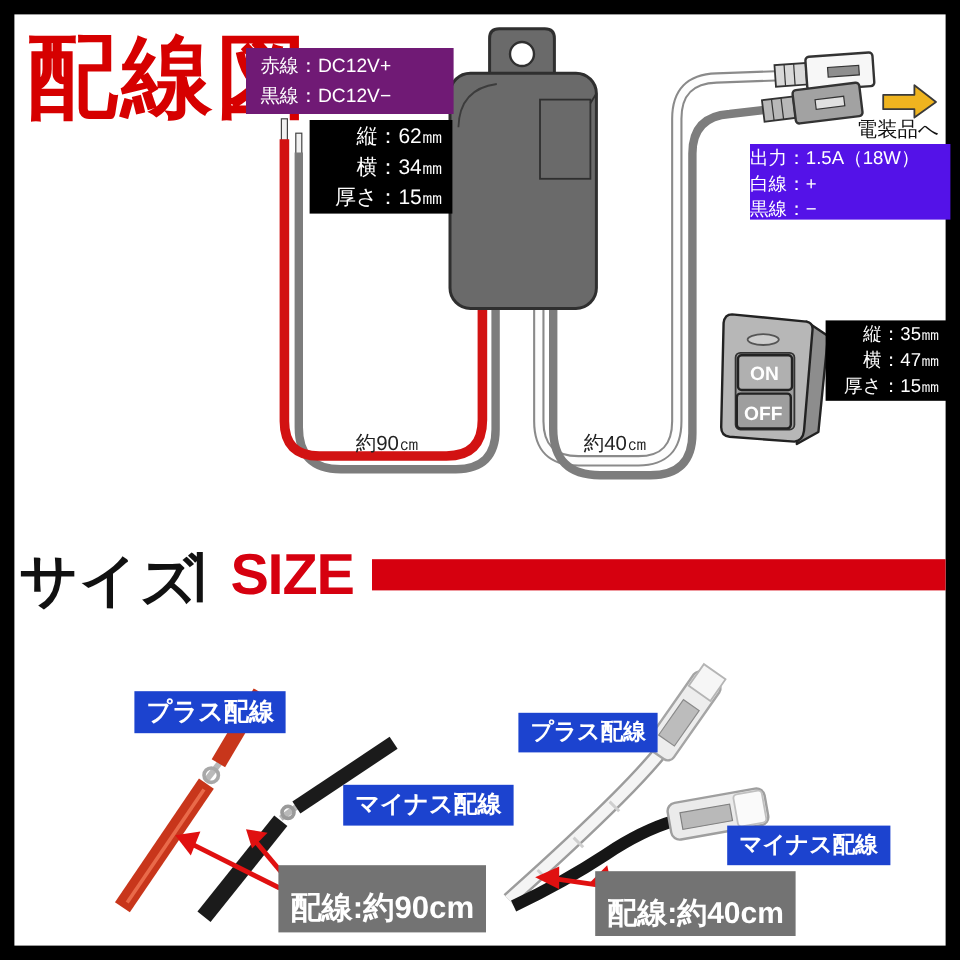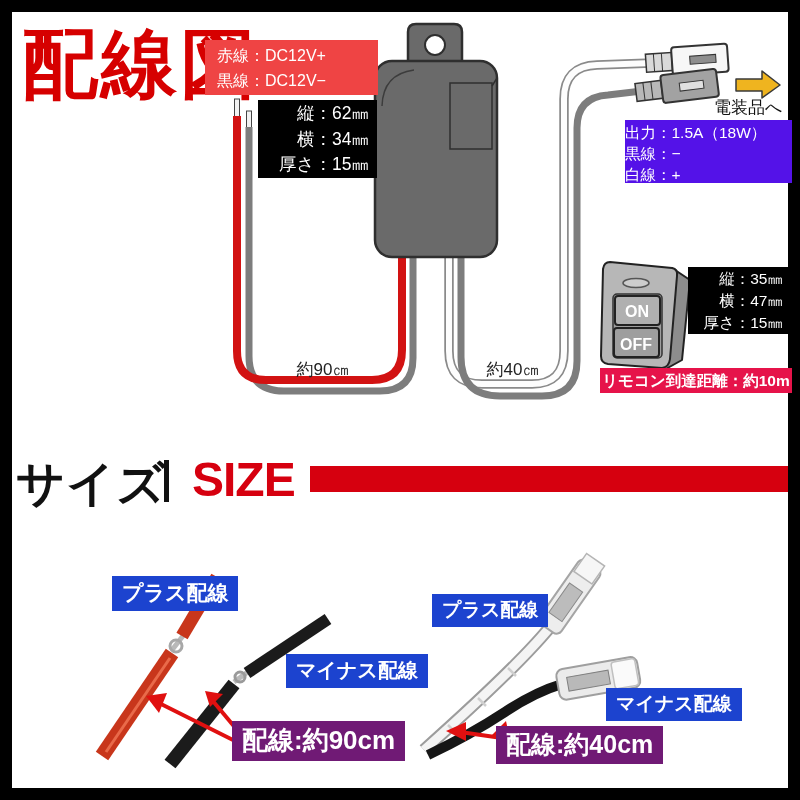--- a/index.html
+++ b/index.html
@@ -2,40 +2,40 @@
 <html><head>
 <meta charset="utf-8">
 <style>
   html,body{margin:0;padding:0;background:#222;}
   #page{position:relative;width:800px;height:800px;background:#000;overflow:hidden;
         font-family:"Liberation Sans","DejaVu Sans",sans-serif;}
   #canvas{position:absolute;left:12px;top:12px;width:776px;height:776px;background:#fff;}
   .abs{position:absolute;}
   
   .title{left:10px;top:2px;font-size:76px;font-weight:900;color:#d60000;letter-spacing:3px;}
-  .orange-box{left:193px;top:28px;width:173px;height:55px;background:#ef4444;color:#fff;
+  .orange-box{left:193px;top:28px;width:173px;height:55px;background:#701a75;color:#fff;
               font-size:16px;line-height:25px;padding:3px 0 0 12px;box-sizing:border-box;}
   .blackbox{background:#000;color:#fff;text-align:right;box-sizing:border-box;}
   .bb1{left:246px;top:88px;width:119px;height:78px;font-size:17.5px;line-height:25.5px;padding:1px 8px 0 0;}
   .bb2{left:676px;top:255px;width:102px;height:67px;font-size:15.5px;line-height:22px;padding:1px 7px 0 0;}
   .purple-box{left:613px;top:108px;width:167px;height:63px;background:#5412e8;color:#fff;
               font-size:15.5px;line-height:21px;padding:2px 0 0 0;box-sizing:border-box;}
   .to-accessory{left:702px;top:84px;font-size:17px;color:#111;}
   .wire-len{font-size:17px;color:#222;width:90px;text-align:center;}
   .len90{left:266px;top:346px;} .len40{left:456px;top:346px;}
   .pink-banner{left:588px;top:356px;width:192px;height:25px;background:#e6134a;color:#fff;
                font-size:15.5px;font-weight:bold;text-align:center;line-height:25px;}
   
   .hd-jp{left:4px;top:440px;font-size:48px;font-weight:900;color:#111;letter-spacing:1px;}
   .hd-sep{left:152px;top:448px;width:5px;height:42px;background:#111;}
   .hd-en{left:180px;top:440px;font-size:48px;font-weight:900;color:#d6000f;letter-spacing:-1px;}
   .hd-bar{left:298px;top:454px;width:478px;height:26px;background:#d6000f;}
   
   .blue-label{background:#1c43cf;color:#fff;font-weight:bold;padding:3px 10px 4px 10px;}
-  .red-label{background:#701a75;color:#fff;font-weight:bold;padding:2px 10px 3px 10px;}
+  .red-label{background:#737373;color:#fff;font-weight:bold;padding:18px 10px 3px 10px;}
   .lp{left:100px;top:564px;font-size:21px;}
   .lm{left:274px;top:642px;font-size:20px;}
   .ll{left:220px;top:709px;font-size:26px;}
   .rp{left:420px;top:582px;font-size:19px;}
   .rm{left:594px;top:676px;font-size:19px;}
   .rl{left:484px;top:714px;font-size:25px;}
   svg{position:absolute;left:0;top:0;}
   svg text{font-family:"Liberation Sans","DejaVu Sans",sans-serif;}
 </style>
 </head>
@@ -104,32 +104,31 @@
     <div>赤線：DC12V+</div>
     <div>黒線：DC12V−</div>
   </div>
   <div class="abs blackbox bb1">
     <div>縦：62㎜</div>
     <div>横：34㎜</div>
     <div>厚さ：15㎜</div>
   </div>
   <div class="abs purple-box">
     <div>出力：1.5A（18W）</div>
+    <div>白線：+</div>
     <div>黒線：−</div>
-    <div>白線：+</div>
   </div>
   <div class="abs to-accessory">電装品へ</div>
   <div class="abs wire-len len90">約90㎝</div>
   <div class="abs wire-len len40">約40㎝</div>
   <div class="abs blackbox bb2">
     <div>縦：35㎜</div>
     <div>横：47㎜</div>
     <div>厚さ：15㎜</div>
   </div>
-  <div class="abs pink-banner">リモコン到達距離：約10m</div>
 
   <div class="abs hd-jp">サイズ</div>
   <div class="abs hd-sep"></div>
   <div class="abs hd-en">SIZE</div>
   <div class="abs hd-bar"></div>
 
   <svg width="776" height="280" viewBox="12 508 776 280" style="top:496px">
 
     <g>
       <path d="M 102 756 L 172 653" stroke="#c8361b" stroke-width="15"></path>

